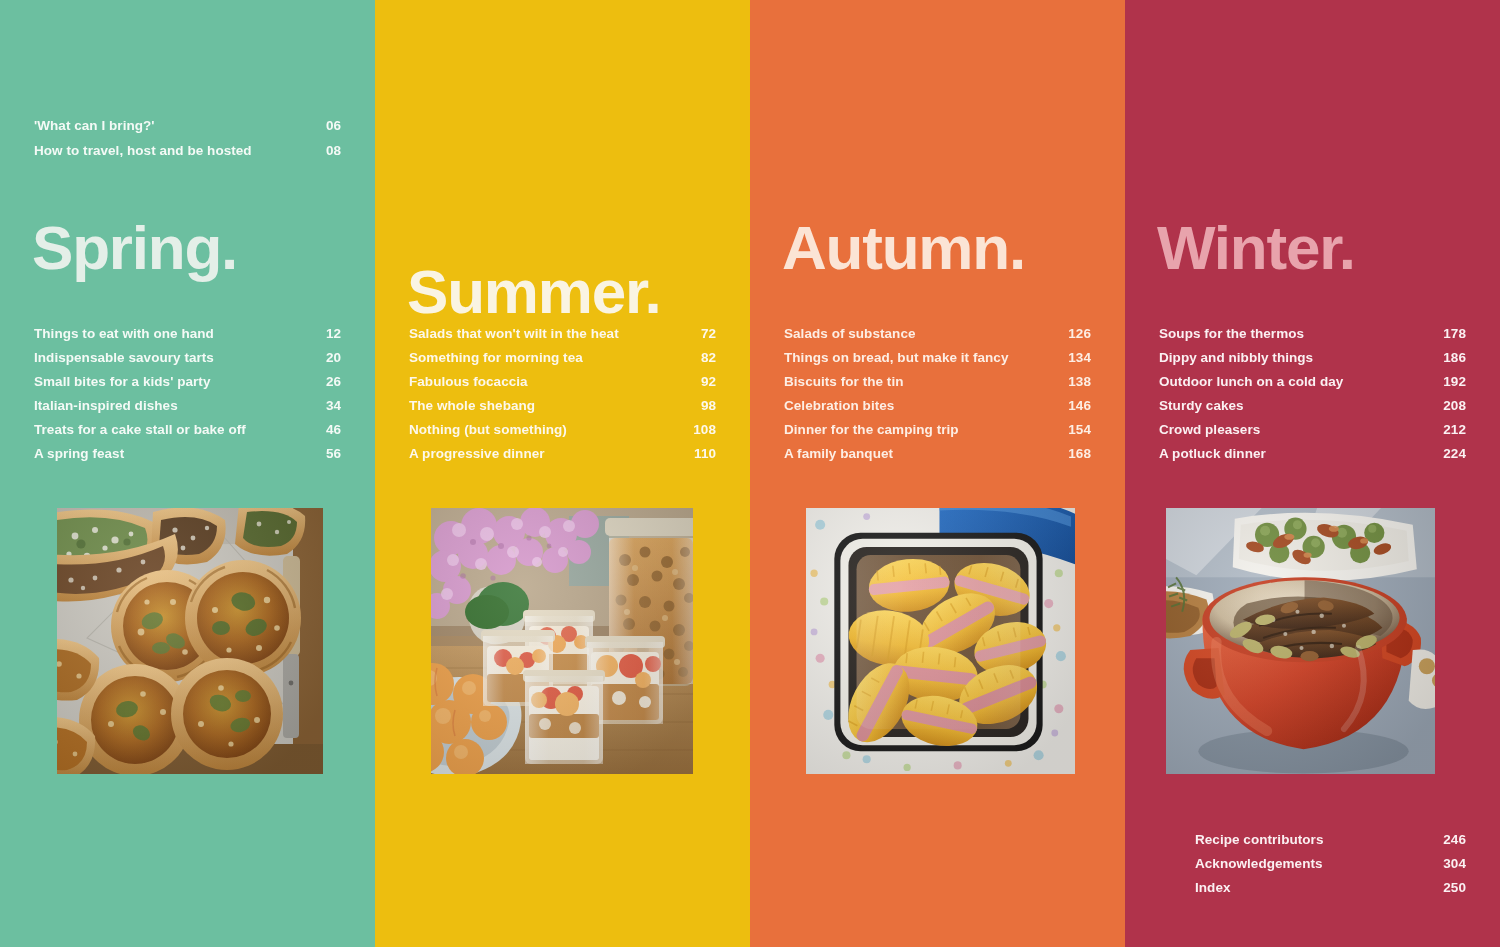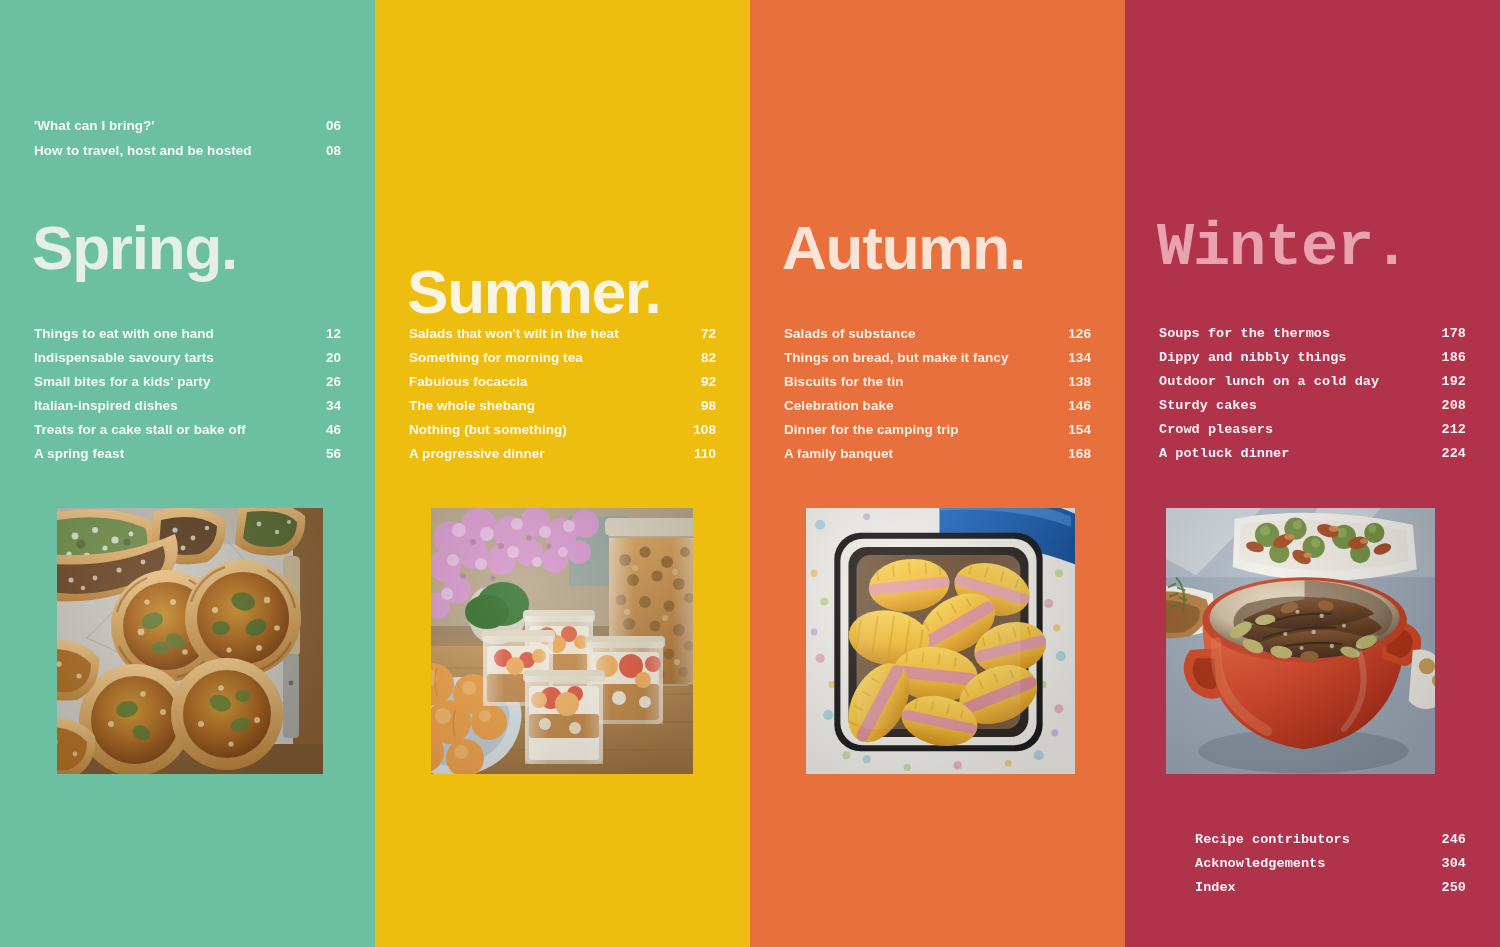--- a/index.html
+++ b/index.html
@@ -14,21 +14,21 @@
   .column {
     width:375px;
     height:947px;
     position:relative;
     padding:0 34px;
     flex:0 0 375px;
   }
   .col-spring { background:#6CBFA0; }
   .col-summer { background:#EDBE0F; }
   .col-autumn { background:#E8703C; }
-  .col-winter { background:#B0334B;font-family:Liberation Mono, monospace; }
+  .col-winter { background:#B0334B; }
 
   
   .frontmatter {
     position:absolute;
     left:34px; right:34px;
     top:113px;
   }
 
   
   .season-title {
@@ -586,21 +586,21 @@
     </div>
     <div class="toc-row">
       <span class="toc-label">Things on bread, but make it fancy</span>
       <span class="toc-page">134</span>
     </div>
     <div class="toc-row">
       <span class="toc-label">Biscuits for the tin</span>
       <span class="toc-page">138</span>
     </div>
     <div class="toc-row">
-      <span class="toc-label">Celebration bake</span>
+      <span class="toc-label">Celebration bites</span>
       <span class="toc-page">146</span>
     </div>
     <div class="toc-row">
       <span class="toc-label">Dinner for the camping trip</span>
       <span class="toc-page">154</span>
     </div>
     <div class="toc-row">
       <span class="toc-label">A family banquet</span>
       <span class="toc-page">168</span>
     </div>

